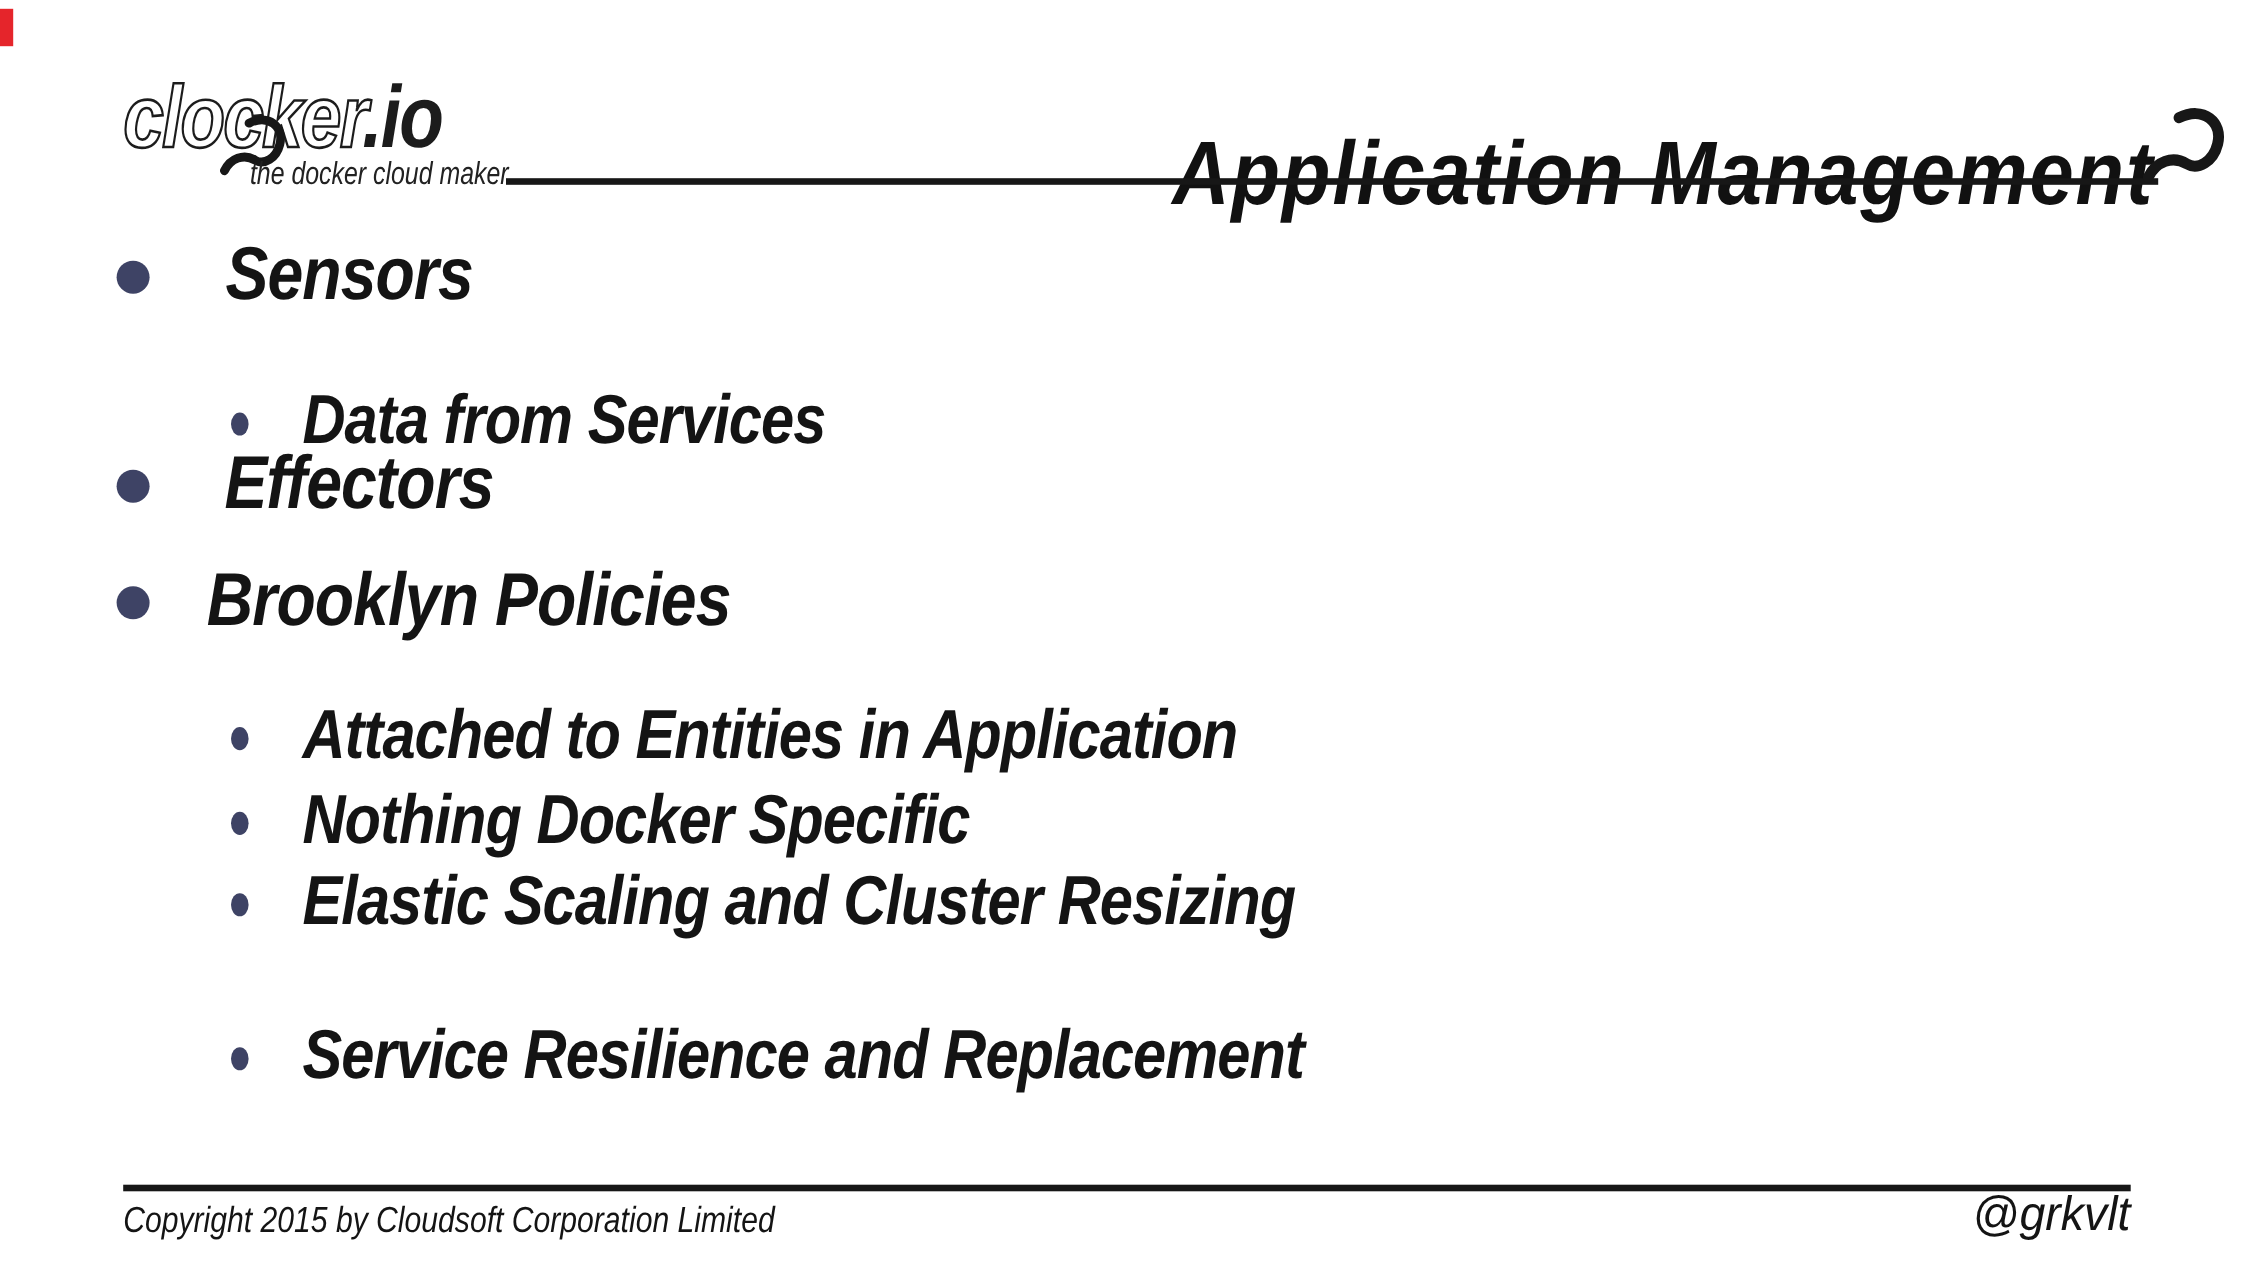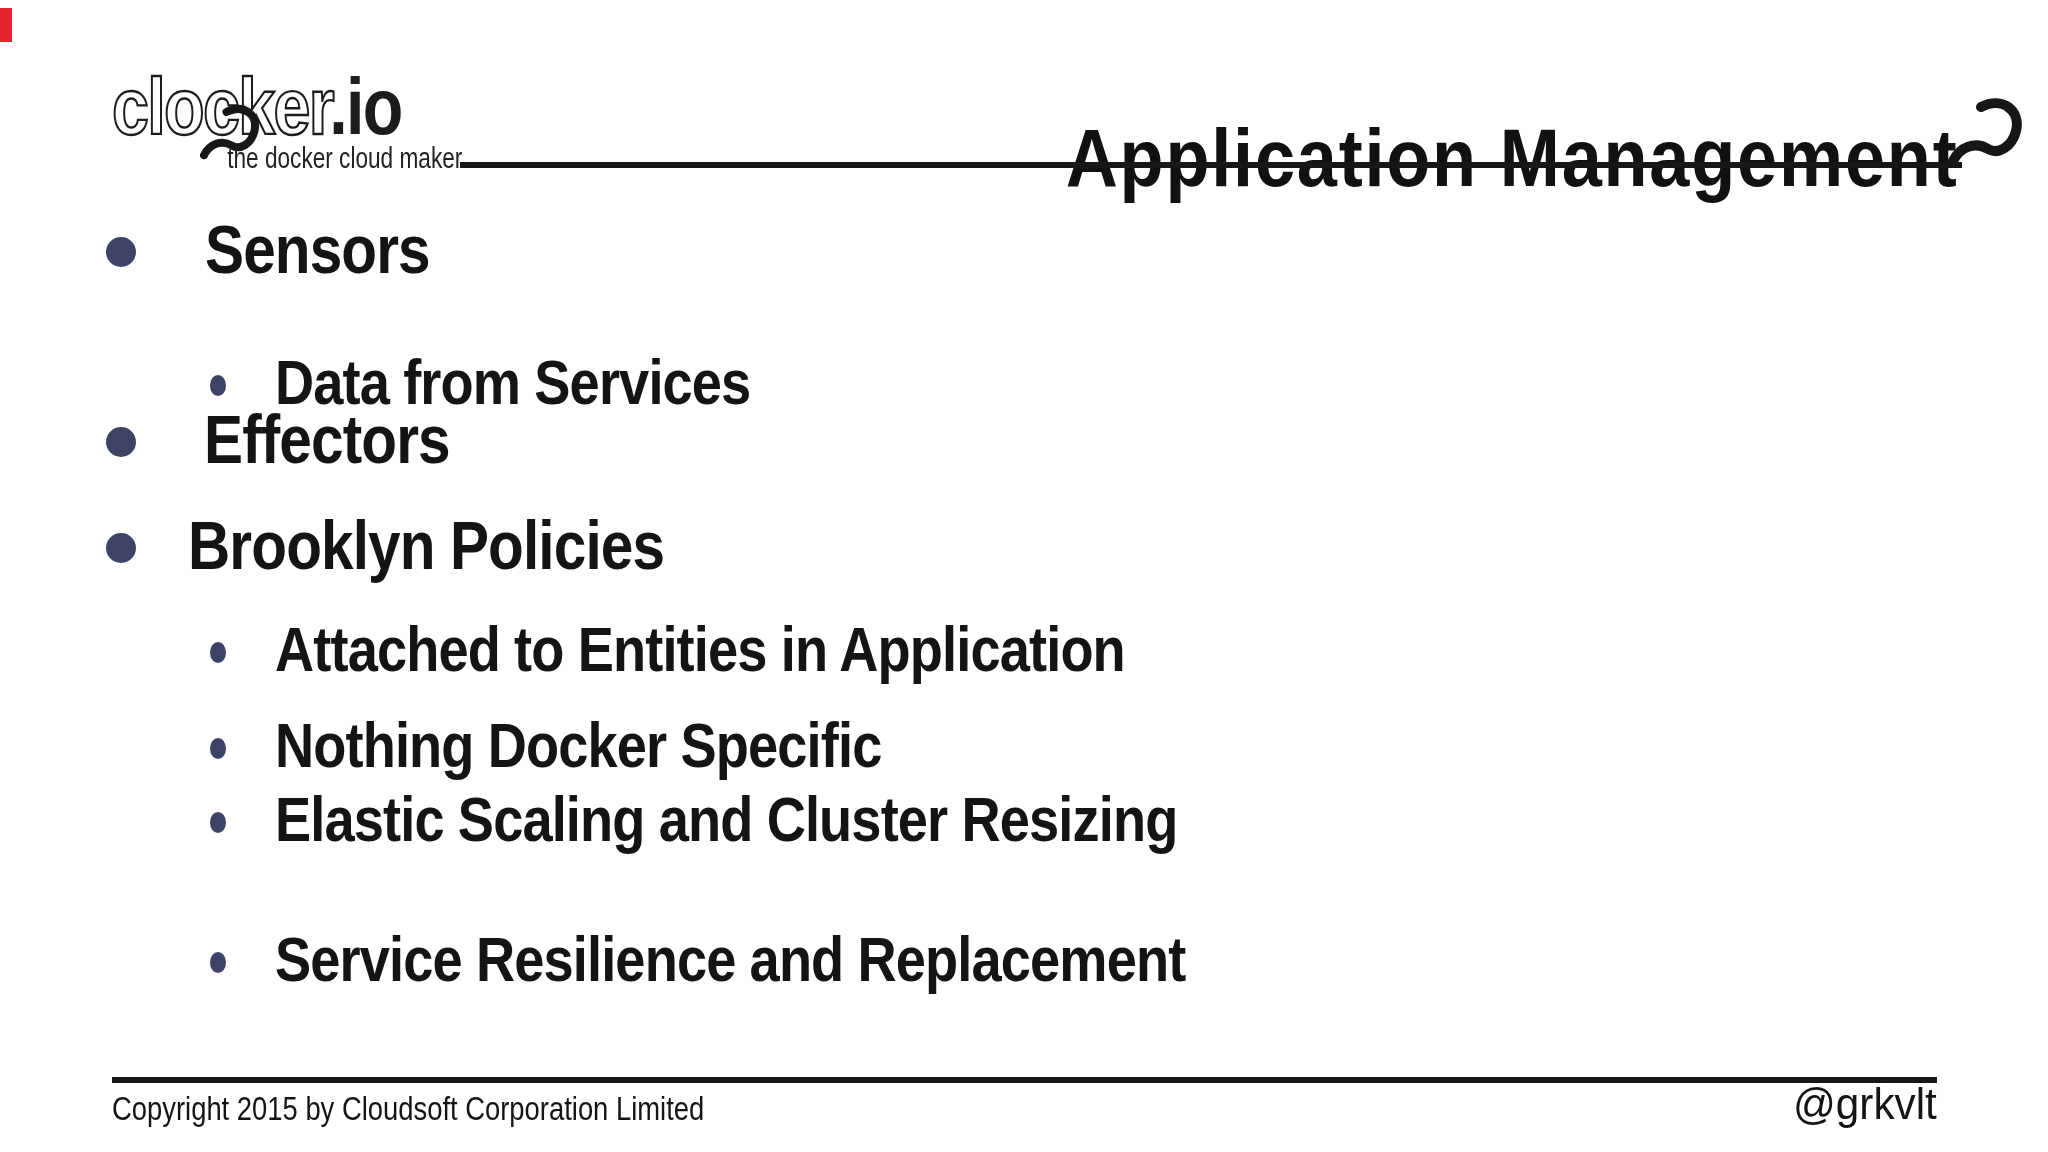--- a/index.html
+++ b/index.html
@@ -1,18 +1,18 @@
 <!DOCTYPE html>
 <html><head>
 <meta charset="utf-8">
 <style>
   html,body{margin:0;padding:0;background:#ffffff;}
   .stage{
     position:relative;width:2048px;height:1152px;background:#ffffff;overflow:hidden;
-    font-family:"Liberation Sans",sans-serif;color:#141414;
+    font-family:"Liberation Sans",sans-serif;color:#141414;font-style:italic;
   }
   
   .red-marker{position:absolute;left:0;top:8px;width:12px;height:34px;background:var(--red,#e5252b);}
 
   
   .logo{position:absolute;left:0;top:0;}
   .logo-text{
     position:absolute;left:112px;top:67px;line-height:1;white-space:nowrap;
     font-size:80px;font-weight:bold;letter-spacing:-2px;
     transform:scaleX(.83);transform-origin:0 0;
@@ -40,21 +40,21 @@
   .dot{position:absolute;border-radius:50%;background:var(--dot,#3e4365);}
   .lvl-1 .dot{left:106px;top:22px;width:30px;height:30px;}
   .lvl-2 .dot{left:210px;top:24px;width:16px;height:21px;}
   .bullet-text{
     display:inline-block;font-weight:bold;color:#141414;white-space:nowrap;
     letter-spacing:-1px;transform:scaleX(.86);transform-origin:0 0;
   }
   .lvl-1 .bullet-text{margin-left:188px;font-size:68px;}
   .lvl-2 .bullet-text{margin-left:275px;font-size:63px;}
   .row-0{top:215px;padding-left:17px;} .row-1{top:320px;margin-top:31px;} .row-2{top:405px;padding-left:16px;} .row-3{top:511px;}
-  .row-4{top:618px;} .row-5{top:714px;} .row-6{top:788px;} .row-7{top:928px;}
+  .row-4{top:637px;} .row-5{top:714px;} .row-6{top:788px;} .row-7{top:928px;}
 
   
   .footer-line{position:absolute;left:112px;top:1077px;width:1825px;height:6px;background:#171717;}
   .copyright{
     position:absolute;left:112px;top:1092px;line-height:1;font-size:33px;color:#141414;
     white-space:nowrap;transform:scaleX(.83);transform-origin:0 0;
   }
   .handle{
     position:absolute;top:1082px;right:111px;line-height:1;font-size:44px;color:#141414;
     white-space:nowrap;transform:scaleX(.96);transform-origin:100% 0;

